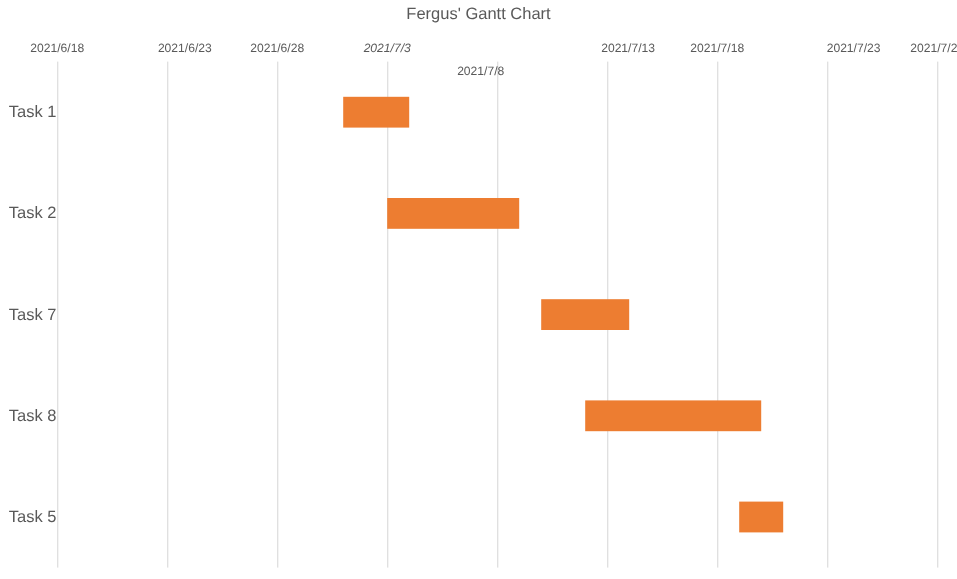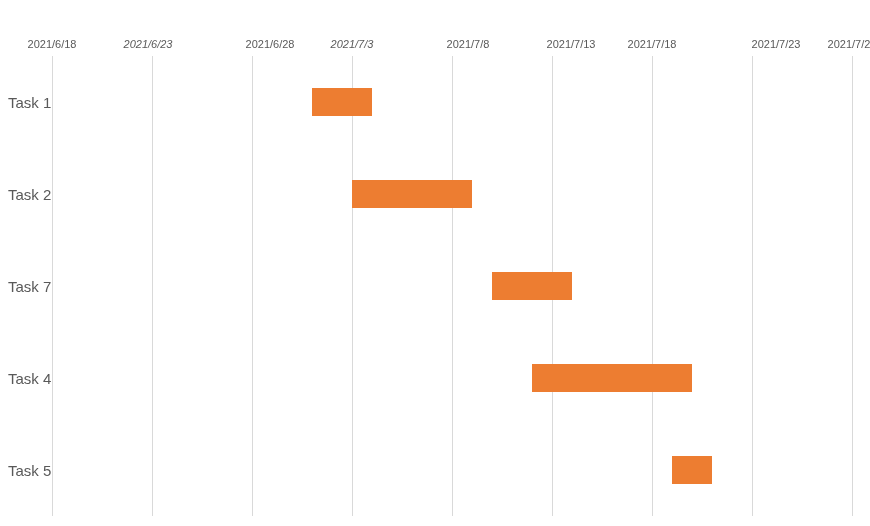--- a/index.html
+++ b/index.html
@@ -58,43 +58,44 @@
     .bar {
       position: absolute;
       background: #ed7d31;
       height: 28px;
     }
   </style>
 </head>
 <body>
 
 <div class="chart-container">
+  <div class="title">Fergus' Gantt Chart</div>
   <div class="plot-area">
       <div class="gridline" style="left: 0px;"></div>
       <div class="gridline" style="left: 100px;"></div>
       <div class="gridline" style="left: 200px;"></div>
       <div class="gridline" style="left: 300px;"></div>
       <div class="gridline" style="left: 400px;"></div>
       <div class="gridline" style="left: 500px;"></div>
       <div class="gridline" style="left: 600px;"></div>
       <div class="gridline" style="left: 700px;"></div>
       <div class="gridline" style="left: 800px;"></div>
       <div class="bar" style="left: 260px; width: 60px; top: 32px; height: 28px;"></div>
       <div class="bar" style="left: 300px; width: 120px; top: 124px; height: 28px;"></div>
       <div class="bar" style="left: 440px; width: 80px; top: 216px; height: 28px;"></div>
       <div class="bar" style="left: 480px; width: 160px; top: 308px; height: 28px;"></div>
       <div class="bar" style="left: 620px; width: 40px; top: 400px; height: 28px;"></div>
     </div>
 <div class="x-tick" style="left: 52px; text-align: center;">2021/6/18</div>
-    <div class="x-tick" style="left: 148px; font-style: italic;">2021/6/23</div>
-    <div class="x-tick" style="left: 252px; margin-left: 18px;">2021/6/28</div>
+    <div class="x-tick" style="left: 168px;">2021/6/23</div>
+    <div class="x-tick" style="left: 252px;">2021/6/28</div>
     <div class="x-tick" style="left: 352px; font-style: italic;">2021/7/3</div>
-    <div class="x-tick" style="left: 468px;">2021/7/8</div>
+    <div class="x-tick" style="left: 437px; margin-top: 21px;">2021/7/8</div>
     <div class="x-tick" style="left: 571px;">2021/7/13</div>
     <div class="x-tick" style="left: 652px;">2021/7/18</div>
     <div class="x-tick" style="left: 752px; margin-left: 24px;">2021/7/23</div>
     <div class="x-tick" style="left: 852px;">2021/7/28</div>
     <div class="y-tick" style="top: 102px;">Task 1</div>
     <div class="y-tick" style="top: 194px;">Task 2</div>
     <div class="y-tick" style="top: 286px;">Task 7</div>
-    <div class="y-tick" style="top: 378px;">Task 4</div>
+    <div class="y-tick" style="top: 378px;">Task 8</div>
     <div class="y-tick" style="top: 470px;">Task 5</div>
   </div>
 
 </body></html>

